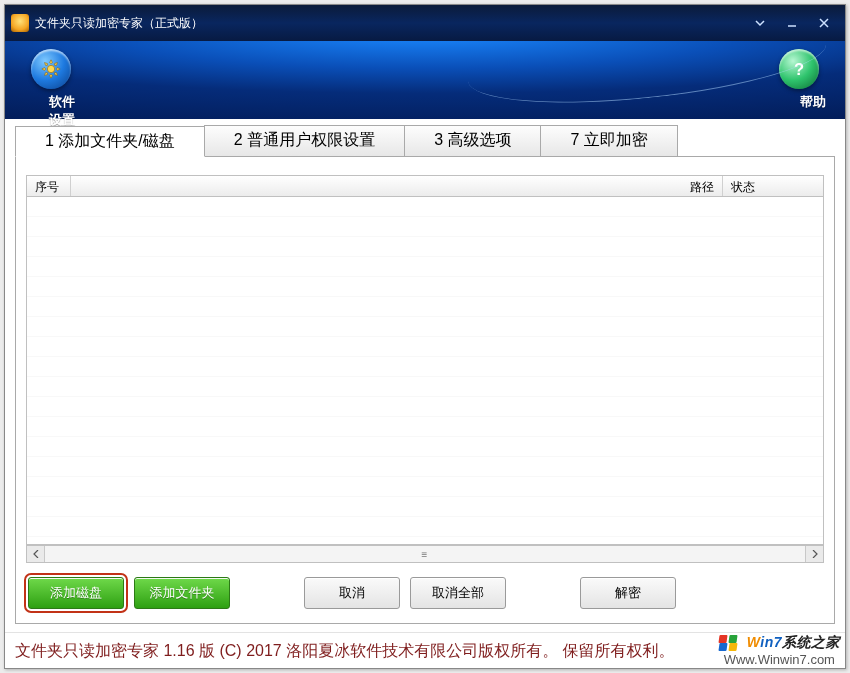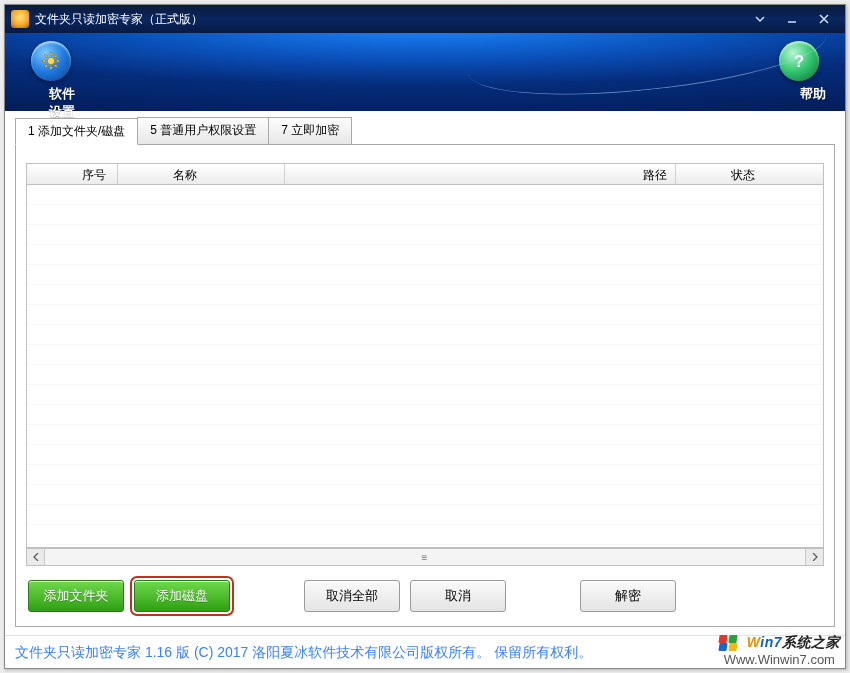--- a/index.html
+++ b/index.html
@@ -16,21 +16,21 @@
       position: absolute;
       left: 4px; top: 4px; right: 4px; bottom: 4px;
       background: #fff;
       border: 1px solid #888;
       box-shadow: 1px 1px 3px rgba(0,0,0,.25);
       display: flex;
       flex-direction: column;
     }
     
     .titlebar {
-      height: 28px;
+      height: 36px;
       background: linear-gradient(to bottom, #0b1b3a 0%, #09265f 50%, #071a42 100%);
       color: #fff;
       display: flex;
       align-items: center;
       padding: 0 6px;
       font-size: 12px;
     }
     .titlebar .appicon {
       width: 18px; height: 18px; margin-right: 6px;
       background: radial-gradient(circle at 50% 40%, #ffe27a 0%, #f5a623 60%, #a15c00 100%);
@@ -79,22 +79,22 @@
       flex:1;
       padding: 6px 10px 8px 10px;
       display:flex; flex-direction:column;
       min-height:0;
     }
     .tabs { display:flex; }
     .tab {
       border:1px solid #a9a9a9;
       border-bottom:none;
       background: linear-gradient(to bottom,#fdfdfd,#e7e7e7);
-      padding: 4px 12px;
-      font-size:12px;
+      padding: 4px 29px;
+      font-size:16px;
       margin-right:-1px;
       cursor:default;
       position:relative;
     }
     .tab.active {
       background: #fff;
       border-bottom: 1px solid #fff;
       z-index:2;
       top:1px;
     }
@@ -110,21 +110,20 @@
     .tablehead {
       display:flex;
       border:1px solid #c0c0c0;
       background: linear-gradient(to bottom,#ffffff,#ececec);
       height:22px;
     }
     .th {
       border-right:1px solid #d0d0d0;
       padding: 3px 8px;
       font-size:12px;
-      margin-left:47px;
     }
     .th.seq { width:44px; }
     .th.name { width:120px; }
     .th.path { flex:1;text-align:right; }
     .th.status { width:100px; border-right:none; }
     .tablebody {
       flex:1;
       border:1px solid #c0c0c0;
       border-top:none;
       background:#fff;
@@ -167,22 +166,22 @@
       background: linear-gradient(to bottom,#6fd94a,#2ea012);
     }
     .btn.green.outlined {
       outline:2px solid #c23217;
       outline-offset:2px;
     }
     .btnrow .gap { width:54px; }
     
     .footer {
       padding: 8px 14px 6px 10px;
-      font-size:14px;
-      color:#3b82f6;
+      font-size:16px;
+      color:#7f1d1d;
       background:#fff;
       border-top:1px solid #e3e3e3;
       position:relative;
     }
     
     .watermark {
       position:absolute;
       right:10px; bottom:6px;
       text-align:center;
       font-size:14px;
@@ -248,29 +247,29 @@
             <text x="12" y="18" text-anchor="middle" font-size="18" font-weight="bold" fill="#fff" font-family="Arial">?</text>
           </svg>
       </div>
       <div class="hlabel">帮助</div>
     </div>
   </div>
 
   <div class="main">
     <div class="tabs">
       <div class="tab active">1 添加文件夹/磁盘</div>
-      <div class="tab">5 普通用户权限设置</div>
+      <div class="tab">2 普通用户权限设置</div>
+      <div class="tab">3 高级选项</div>
       <div class="tab">7 立即加密</div>
     </div>
 
     <div class="tabpanel">
 
       <div class="tablehead">
         <div class="th seq">序号</div>
-        <div class="th name">名称</div>
         <div class="th path">路径</div>
         <div class="th status">状态</div>
       </div>
       <div class="tablebody"></div>
 
       <div class="hscroll">
         <div class="arrow">
           <svg width="8" height="8" viewBox="0 0 8 8">
               <path d="M6 0 L2 4 L6 8" fill="none" stroke="#555" stroke-width="1.2"></path>
             </svg>
@@ -279,25 +278,25 @@
             <span class="grip">≡</span>
           </div>
         <div class="arrow right">
           <svg width="8" height="8" viewBox="0 0 8 8">
               <path d="M2 0 L6 4 L2 8" fill="none" stroke="#555" stroke-width="1.2"></path>
             </svg>
         </div>
       </div>
 
       <div class="btnrow">
+        <div class="btn green outlined">添加磁盘</div>
         <div class="btn green">添加文件夹</div>
-        <div class="btn green outlined">添加磁盘</div>
         <div class="gap"></div>
+        <div class="btn">取消</div>
         <div class="btn">取消全部</div>
-        <div class="btn">取消</div>
         <div class="gap"></div>
         <div class="btn">解密</div>
       </div>
     </div>
   </div>
 
   <div class="footer">
     <span>文件夹只读加密专家 1.16 版 (C) 2017 洛阳夏冰软件技术有限公司版权所有。 保留所有权利。</span>
   </div>
 </div>

